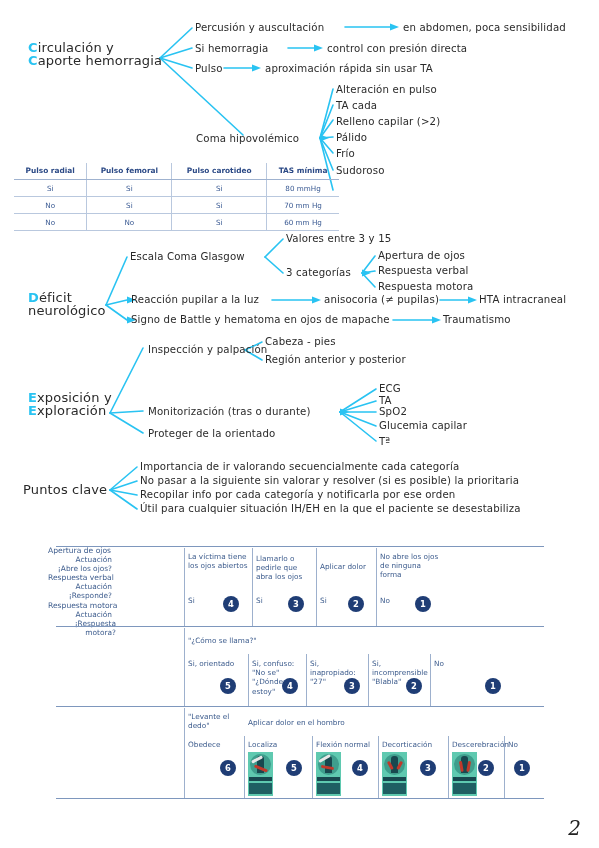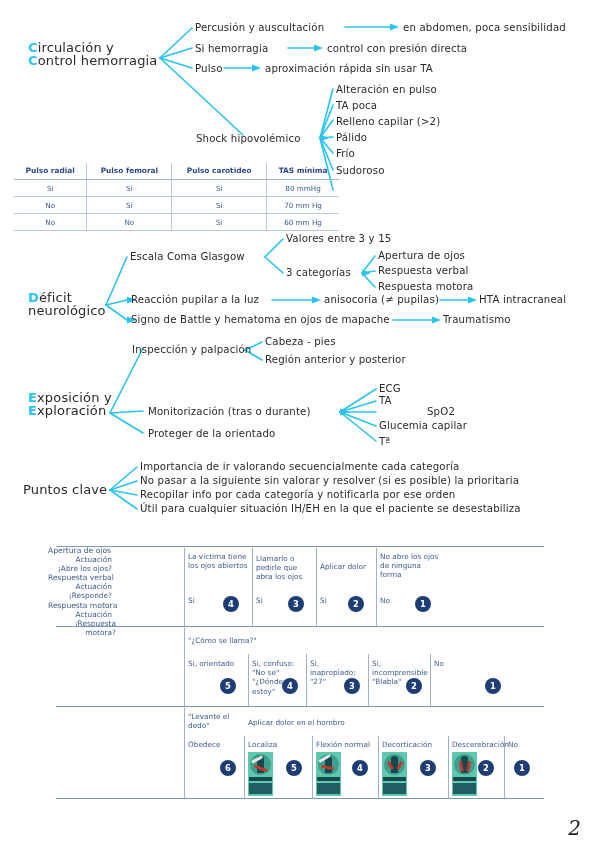--- a/index.html
+++ b/index.html
@@ -164,36 +164,36 @@
     <polygon points="340,408.5 349,412 340,415.5"></polygon>
 
     <path d="M110,490 L137,467"></path>
     <path d="M110,490 L137,481"></path>
     <path d="M110,490 L137,495"></path>
     <path d="M110,490 L137,509"></path>
   </svg>
 
   <div class="hw big" style="left:28px;top:42px;">
     <span class="cap">C</span><span>irculación y</span><br>
-    <span class="cap">C</span><span>ontrol hemorragia</span>
+    <span class="cap">C</span><span>aporte hemorragia</span>
   </div>
 
   <div class="hw" style="left:195px;top:22px;">Percusión y auscultación</div>
   <div class="hw" style="left:403px;top:22px;">en abdomen, poca sensibilidad</div>
 
   <div class="hw" style="left:195px;top:43px;">Si hemorragia</div>
   <div class="hw" style="left:327px;top:43px;">control con presión directa</div>
 
   <div class="hw" style="left:195px;top:63px;">Pulso</div>
   <div class="hw" style="left:265px;top:63px;">aproximación rápida sin usar TA</div>
 
-  <div class="hw" style="left:196px;top:133px;">Shock hipovolémico</div>
+  <div class="hw" style="left:196px;top:133px;">Coma hipovolémico</div>
 
   <div class="hw" style="left:336px;top:84px;">Alteración en pulso</div>
-  <div class="hw" style="left:336px;top:100px;">TA poca</div>
+  <div class="hw" style="left:336px;top:100px;">TA cada</div>
   <div class="hw" style="left:336px;top:116px;">Relleno capilar (&gt;2)</div>
   <div class="hw" style="left:336px;top:132px;">Pálido</div>
   <div class="hw" style="left:336px;top:148px;">Frío</div>
   <div class="hw" style="left:336px;top:165px;">Sudoroso</div>
 
   <table class="pulse-table">
     <thead>
       <tr>
         <th>Pulso radial</th>
         <th>Pulso femoral</th>
@@ -241,28 +241,28 @@
   <div class="hw" style="left:479px;top:294px;">HTA intracraneal</div>
 
   <div class="hw" style="left:131px;top:314px;">Signo de Battle y hematoma en ojos de mapache</div>
   <div class="hw" style="left:443px;top:314px;">Traumatismo</div>
 
   <div class="hw big" style="left:28px;top:392px;">
     <span class="cap">E</span><span>xposición y</span><br>
     <span class="cap">E</span><span>xploración</span>
   </div>
 
-  <div class="hw" style="left:132px;top:344px;">Inspección y palpación</div>
+  <div class="hw" style="left:148px;top:344px;">Inspección y palpación</div>
   <div class="hw" style="left:265px;top:336px;">Cabeza - pies</div>
   <div class="hw" style="left:265px;top:354px;">Región anterior y posterior</div>
 
   <div class="hw" style="left:148px;top:406px;">Monitorización (tras o durante)</div>
   <div class="hw" style="left:379px;top:383px;">ECG</div>
   <div class="hw" style="left:379px;top:395px;">TA</div>
-  <div class="hw" style="left:379px;top:406px;margin-left:48px;">SpO2</div>
+  <div class="hw" style="left:379px;top:406px;">SpO2</div>
   <div class="hw" style="left:379px;top:420px;">Glucemia capilar</div>
   <div class="hw" style="left:379px;top:436px;">Tª</div>
 
   <div class="hw" style="left:148px;top:428px;">Proteger de la orientado</div>
 
   <div class="hw big" style="left:23px;top:484px;">Puntos clave</div>
   <div class="hw" style="left:140px;top:461px;">Importancia de ir valorando secuencialmente cada categoría</div>
   <div class="hw" style="left:140px;top:475px;">No pasar a la siguiente sin valorar y resolver (si es posible) la prioritaria</div>
   <div class="hw" style="left:140px;top:489px;">Recopilar info por cada categoría y notificarla por ese orden</div>
   <div class="hw" style="left:140px;top:503px;">Útil para cualquier situación IH/EH en la que el paciente se desestabiliza</div>

